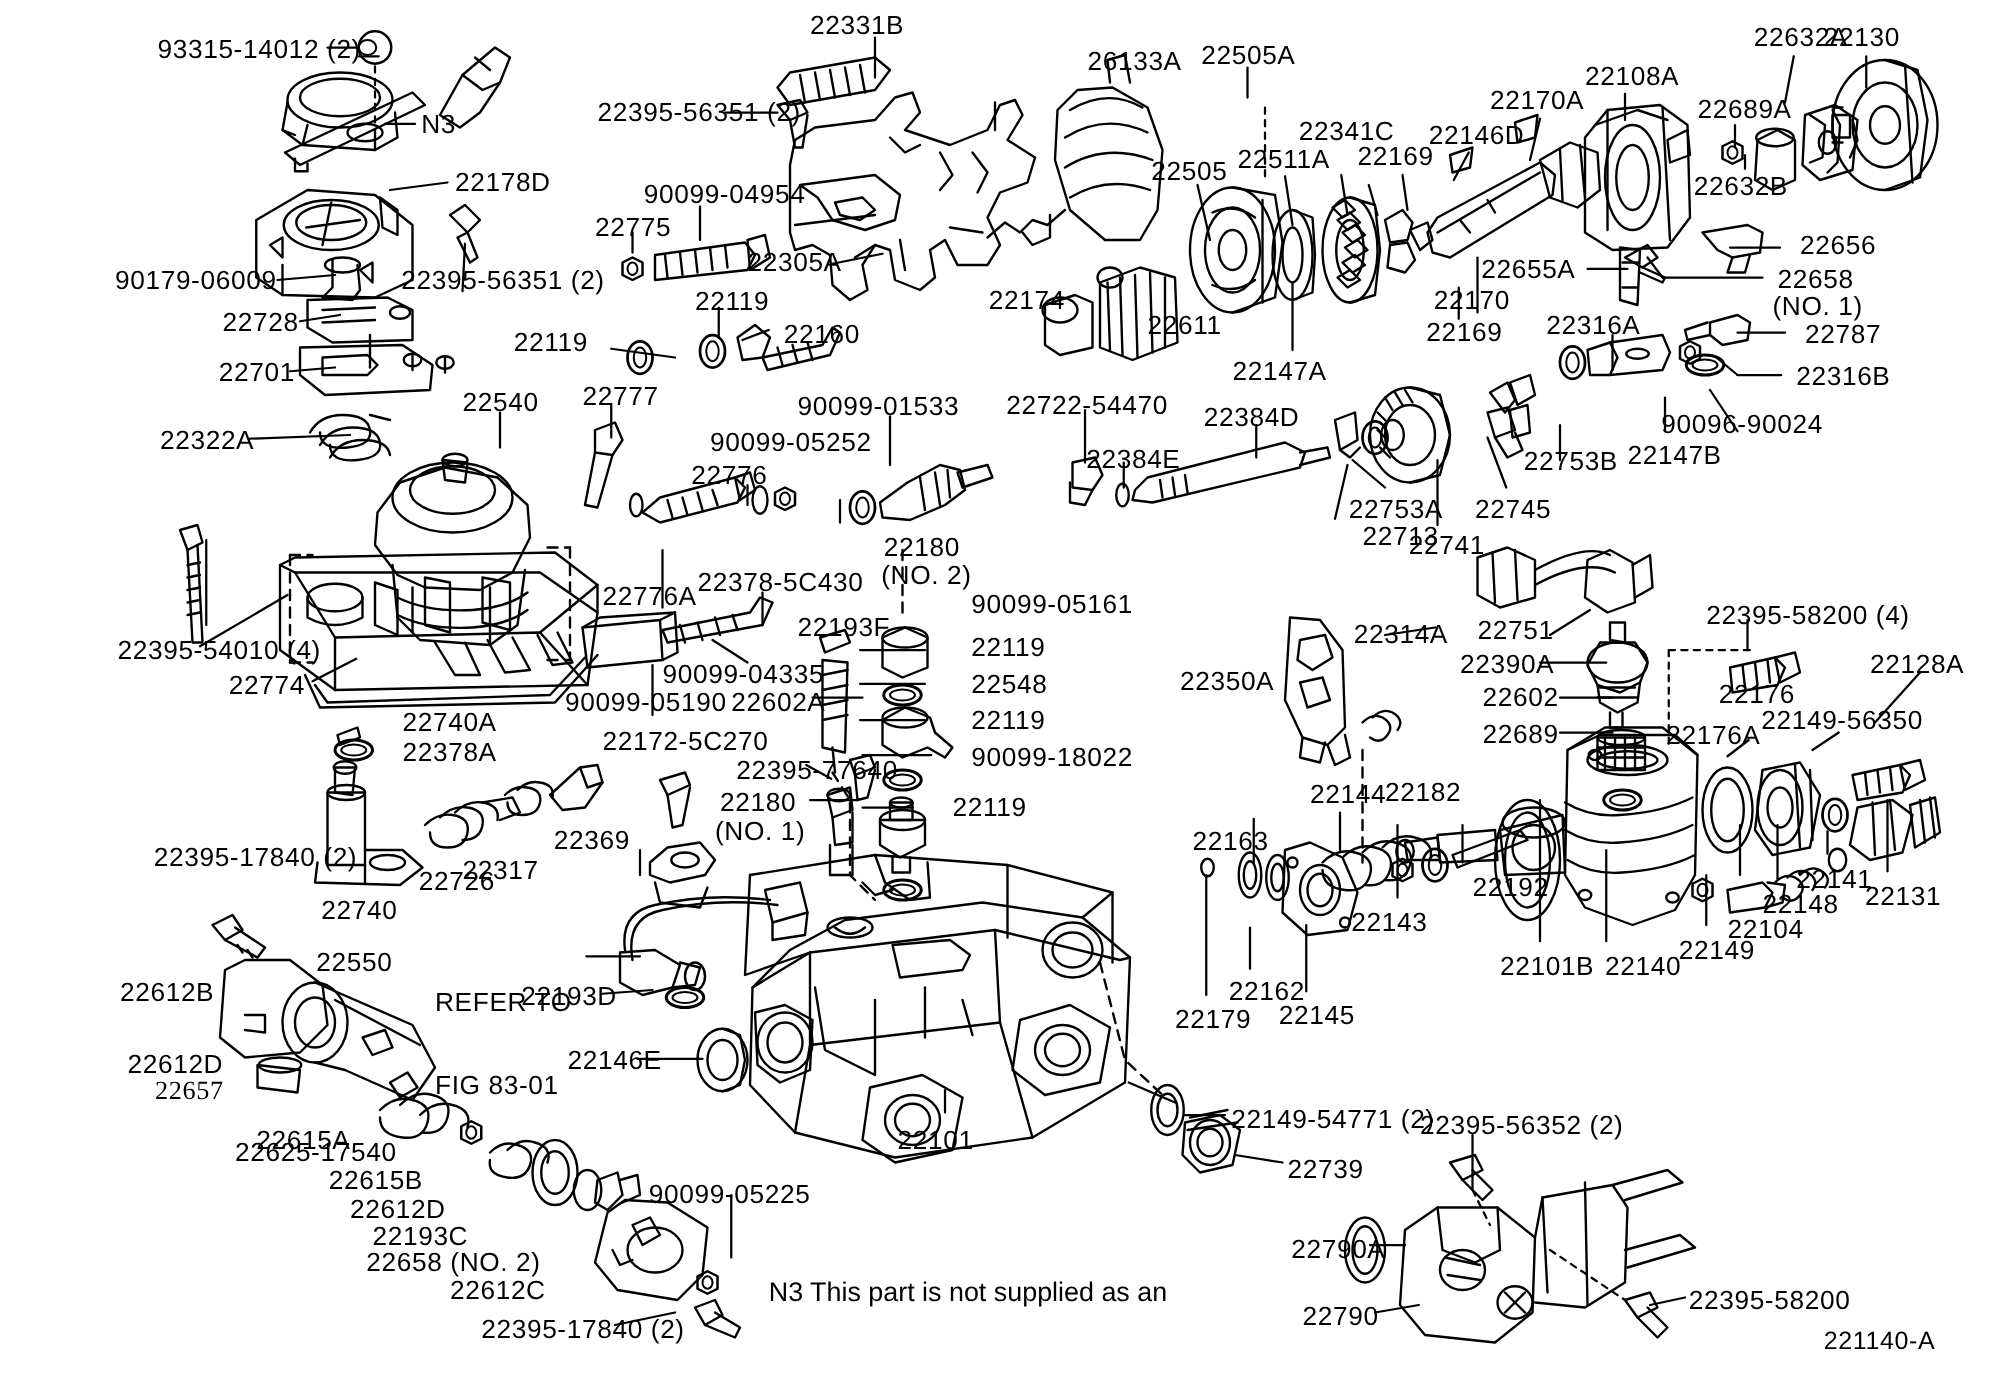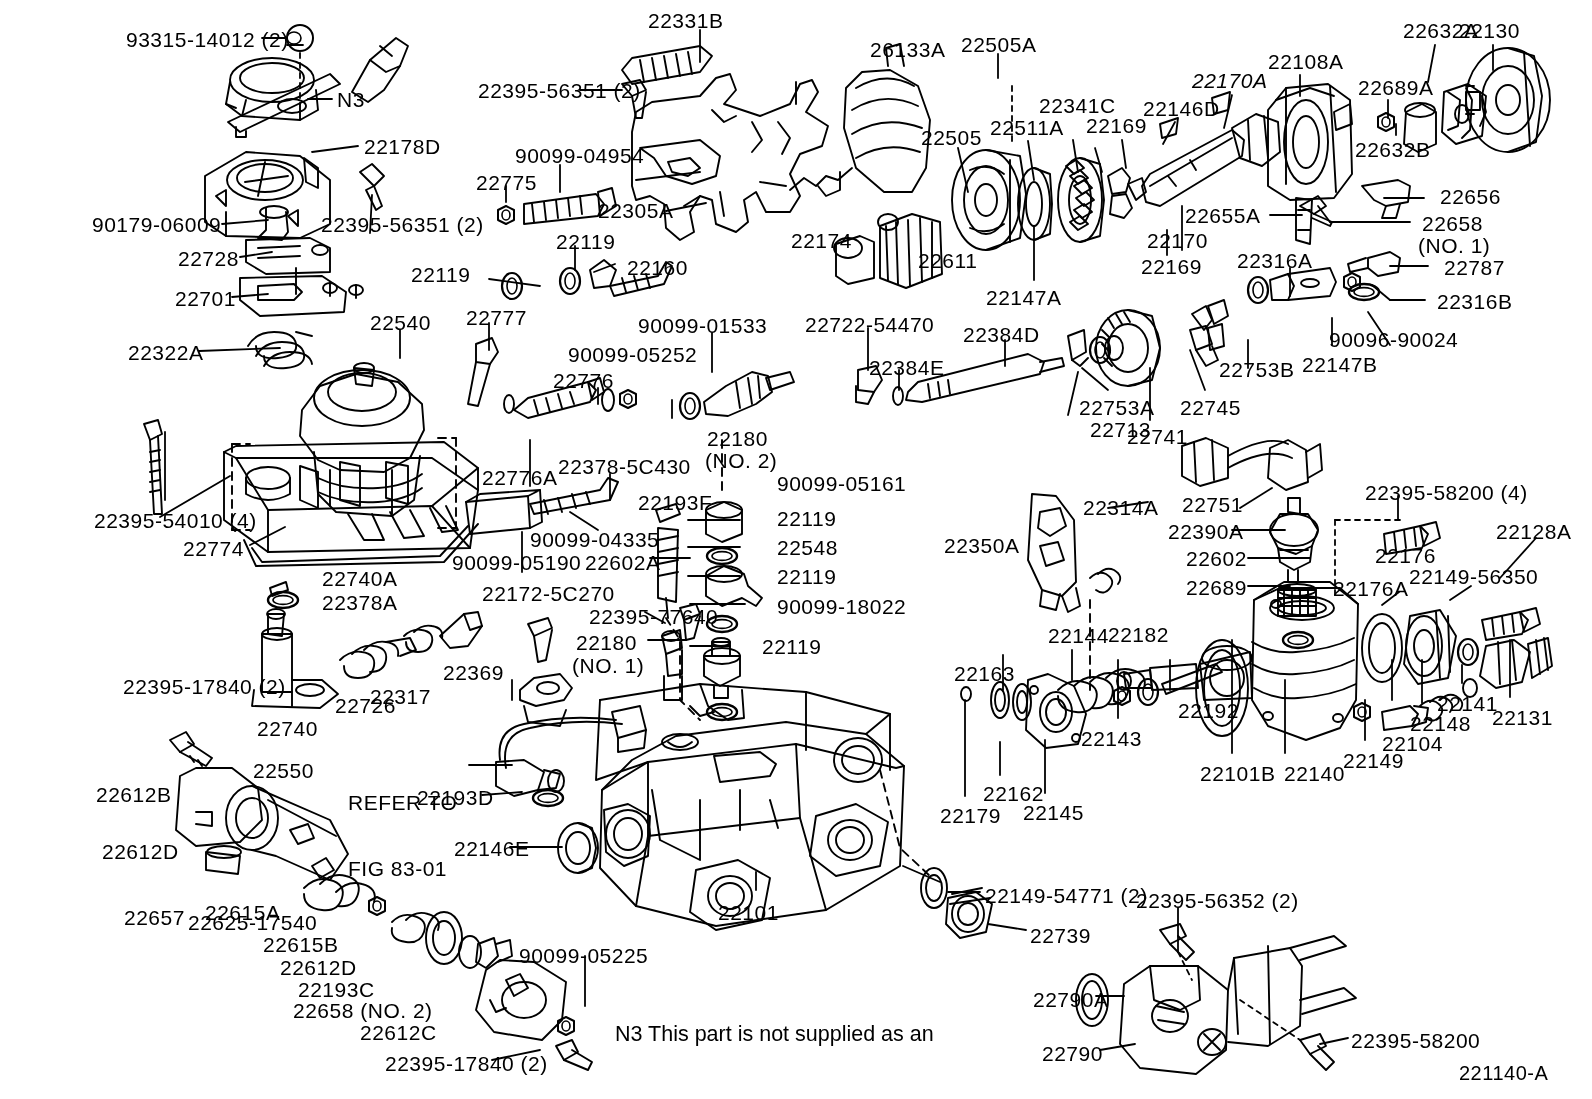--- a/index.html
+++ b/index.html
@@ -802,21 +802,21 @@
       <div class="lbl" style="left: 126px; top: 29px;">93315-14012 (2)</div>
       <div class="lbl" style="left: 648px; top: 10px;">22331B</div>
       <div class="lbl" style="left: 870px; top: 39px;">26133A</div>
       <div class="lbl" style="left: 961px; top: 34px;">22505A</div>
       <div class="lbl" style="left: 1268px; top: 51px;">22108A</div>
       <div class="lbl" style="left: 1403px; top: 20px;">22632A</div>
       <div class="lbl" style="left: 1459px; top: 20px;">22130</div>
       <div class="lbl" style="left: 1358px; top: 77px;">22689A</div>
       <div class="lbl" style="left: 337px; top: 89px;">N3</div>
       <div class="lbl" style="left: 478px; top: 80px;">22395-56351 (2)</div>
-      <div class="lbl" style="left: 1192px; top: 70px; font-style: italic;">22170A</div>
+      <div class="lbl" style="left: 1192px; top: 70px;">22170A</div>
       <div class="lbl" style="left: 1039px; top: 95px;">22341C</div>
       <div class="lbl" style="left: 1143px; top: 98px;">22146D</div>
       <div class="lbl" style="left: 1355px; top: 139px;">22632B</div>
       <div class="lbl" style="left: 364px; top: 136px;">22178D</div>
       <div class="lbl" style="left: 921px; top: 127px;">22505</div>
       <div class="lbl" style="left: 990px; top: 117px;">22511A</div>
       <div class="lbl" style="left: 1086px; top: 115px;">22169</div>
       <div class="lbl" style="left: 515px; top: 145px;">90099-04954</div>
       <div class="lbl" style="left: 476px; top: 172px;">22775</div>
       <div class="lbl" style="left: 1440px; top: 186px;">22656</div>
@@ -906,21 +906,21 @@
       <div class="lbl" style="left: 1437px; top: 693px;">22141</div>
       <div class="lbl" style="left: 1492px; top: 707px;">22131</div>
       <div class="lbl" style="left: 253px; top: 760px;">22550</div>
       <div class="lbl" style="left: 96px; top: 784px;">22612B</div>
       <div class="lbl" style="left: 417px; top: 787px; text-align: center;">22193D</div>
       <div class="lbl" style="left: 983px; top: 783px;">22162</div>
       <div class="lbl" style="left: 1023px; top: 802px;">22145</div>
       <div class="lbl" style="left: 940px; top: 805px;">22179</div>
       <div class="lbl" style="left: 102px; top: 841px;">22612D</div>
       <div class="lbl" style="left: 454px; top: 838px;">22146E</div>
-      <div class="lbl" style="left: 124px; top: 907px;">22657</div>
+      <div class="lbl" style="left: 124px; top: 861px; font-family: Liberation Serif, serif;">22657</div>
       <div class="lbl" style="left: 205px; top: 890px; margin-top: 12px;">22615A</div>
       <div class="lbl" style="left: 188px; top: 912px;">22625-17540</div>
       <div class="lbl" style="left: 718px; top: 902px;">22101</div>
       <div class="lbl" style="left: 985px; top: 885px;">22149-54771 (2)</div>
       <div class="lbl" style="left: 1136px; top: 890px;">22395-56352 (2)</div>
       <div class="lbl" style="left: 263px; top: 934px;">22615B</div>
       <div class="lbl" style="left: 280px; top: 957px;">22612D</div>
       <div class="lbl" style="left: 519px; top: 945px;">90099-05225</div>
       <div class="lbl" style="left: 1030px; top: 925px;">22739</div>
       <div class="lbl" style="left: 298px; top: 979px;">22193C</div>

